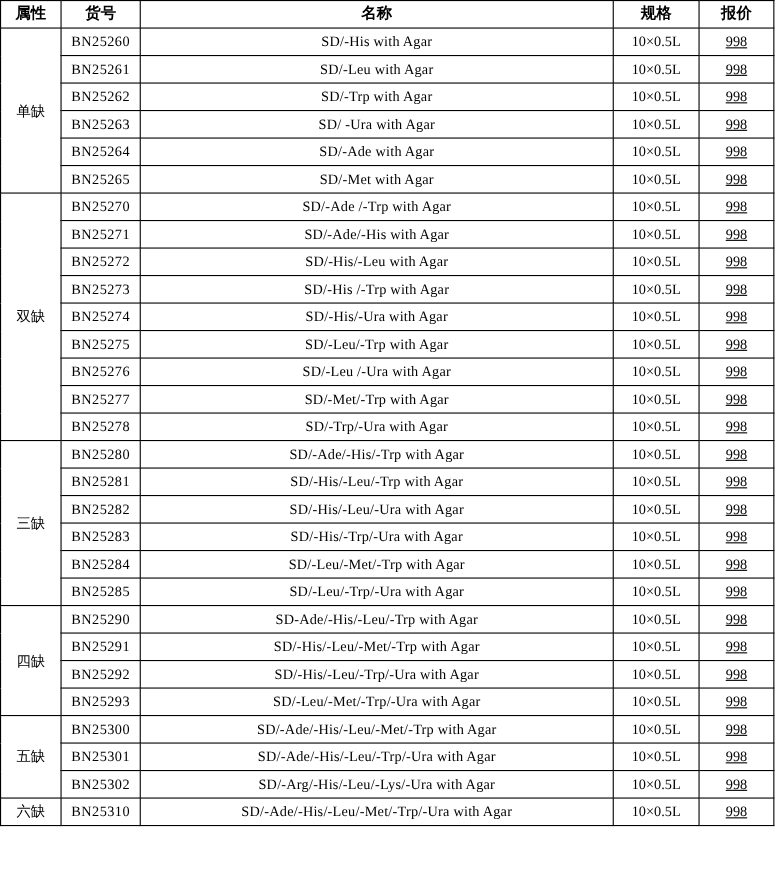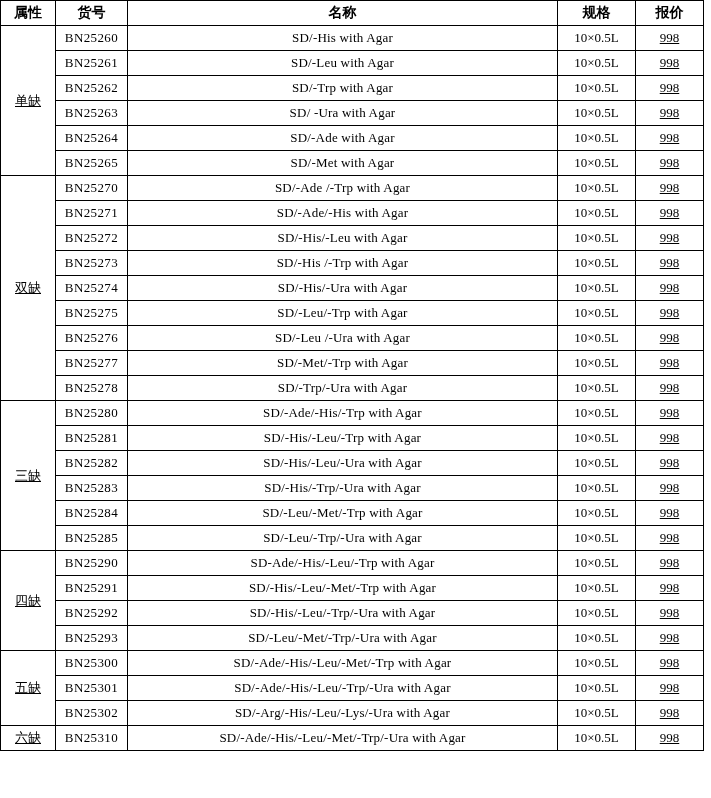--- a/index.html
+++ b/index.html
@@ -52,21 +52,20 @@
   }
   col.c-attr  { width: 55px; }
   col.c-code  { width: 72px; }
   col.c-name  { width: 430px; }
   col.c-spec  { width: 78px; }
   col.c-price { width: 68px; }
 
   td.attr-cell {
     font-weight: normal;
     font-size: 14px;
-    text-decoration: underline;
   }
   td.code-cell {
     font-family: "Liberation Mono", monospace;
     font-size: 12.5px;
     letter-spacing: 0.4px;
   }
   td.name-cell {
     font-family: "Liberation Mono", monospace;
     font-size: 12.5px;
     letter-spacing: 0.2px;

